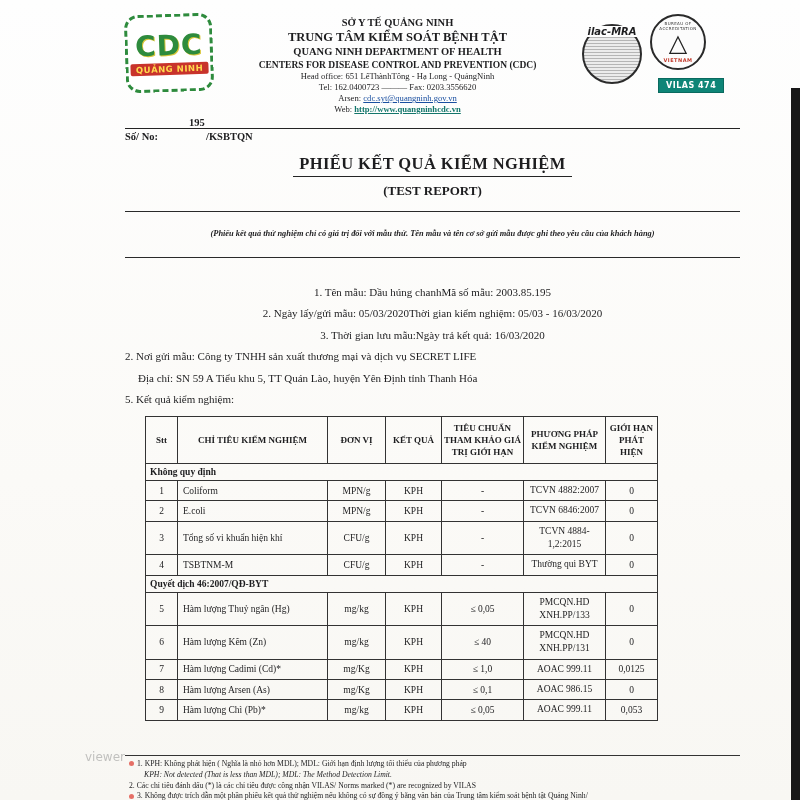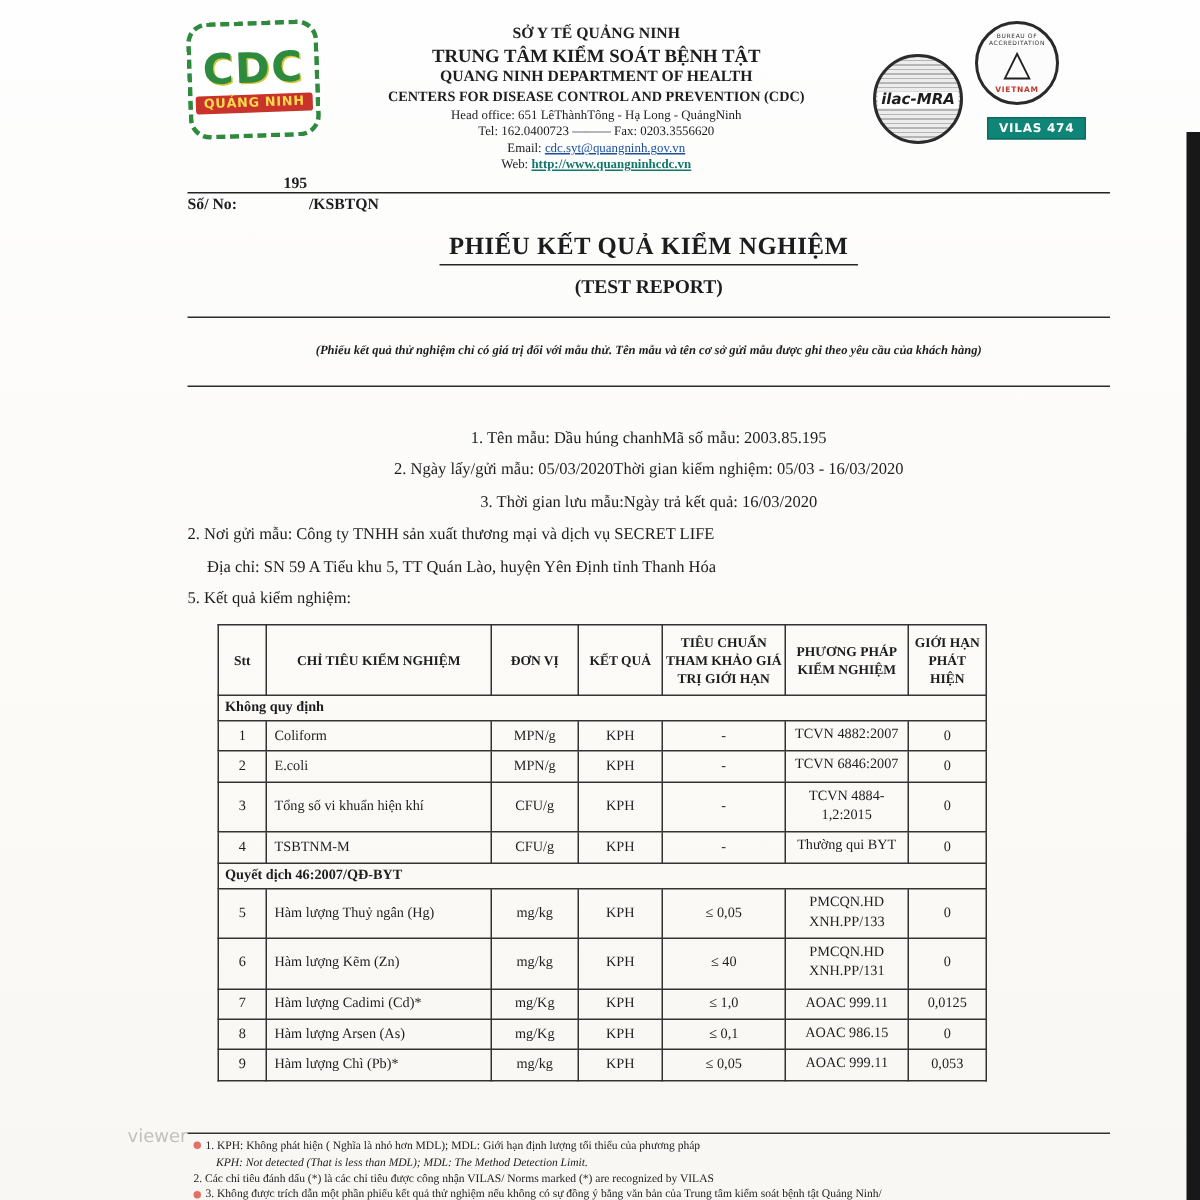--- a/index.html
+++ b/index.html
@@ -25,22 +25,22 @@
   .org-l0 { font-size: 10.5px; font-weight: 700; }
   .org-l1 { font-size: 12.5px; font-weight: 700; }
   .org-l2 { font-size: 10.5px; font-weight: 700; }
   .org-l3 { font-size: 9.5px; font-weight: 700; }
   .contact { font-size: 8.6px; }
   .email-val { color: var(--link-blue, #1a4fa0); text-decoration: underline; }
   .web-val { color: var(--web-green, #13766b); text-decoration: underline; font-weight: 600; }
 
   .stamps { position: relative; width: 158px; height: 96px; flex: none; }
   .ilac {
-    position: absolute; left: 0; top: 22px; width: 60px; height: 60px; border-radius: 50%;
-    border: 2px solid #2b2b2b; display: flex; align-items: center; justify-content: center;
+    position: absolute; left: 0; top: 10px; width: 60px; height: 60px; border-radius: 50%;
+    border: 2px solid #2b2b2b; display: flex; align-items: flex-start; justify-content: center;
     background: repeating-linear-gradient(180deg, #ececec 0 2px, #b5b5b5 2px 3px);
   }
   .ilac span { background: #fdfdfd; font-family: "DejaVu Sans", sans-serif; font-style: italic; font-weight: 800; font-size: 10px; padding: 0 2px; }
   .seal { position: absolute; left: 68px; top: 0; width: 56px; height: 56px; border-radius: 50%; border: 2px solid #2a2a2a; background: #fcfcfc; display: flex; align-items: center; justify-content: center; }
   .seal-top { position: absolute; top: 5px; width: 86%; text-align: center; font-size: 4px; letter-spacing: .4px; font-family: "DejaVu Sans", sans-serif; color: #333; }
   .seal-tri { font-size: 24px; line-height: 1; color: #222; margin-top: 2px; }
   .seal-country { position: absolute; bottom: 5px; font-size: 5px; font-weight: 700; color: #c0392b; font-family: "DejaVu Sans", sans-serif; letter-spacing: .5px; }
   .vilas { position: absolute; left: 76px; top: 64px; background: var(--vilas-teal, #0e8577); color: #fff; border: 1px solid #0a6a5f; font-family: "DejaVu Sans", sans-serif; font-size: 8px; font-weight: 700; padding: 2px 7px; letter-spacing: .5px; }
 
   
@@ -96,21 +96,21 @@
         <span class="logo-ribbon">QUẢNG NINH</span>
       </div>
       <div class="org">
         <div class="org-l0">SỞ Y TẾ QUẢNG NINH</div>
         <div class="org-l1">TRUNG TÂM KIỂM SOÁT BỆNH TẬT</div>
         <div class="org-l2">QUANG NINH DEPARTMENT OF HEALTH</div>
         <div class="org-l3">CENTERS FOR DISEASE CONTROL AND PREVENTION (CDC)</div>
         <div class="contact">Head office: 651 LêThànhTông - Hạ Long - QuảngNinh</div>
         <div class="contact">Tel: 162.0400723  ———  Fax: 0203.3556620</div>
         <div class="contact">
-          <span>Email:</span>
+          <span>Arsen:</span>
           <span class="email-val">cdc.syt@quangninh.gov.vn</span>
         </div>
         <div class="contact">
           <span>Web:</span>
           <span class="web-val">http://www.quangninhcdc.vn</span>
         </div>
       </div>
       <div class="stamps">
         <div class="ilac">
           <span>ilac-MRA</span>

